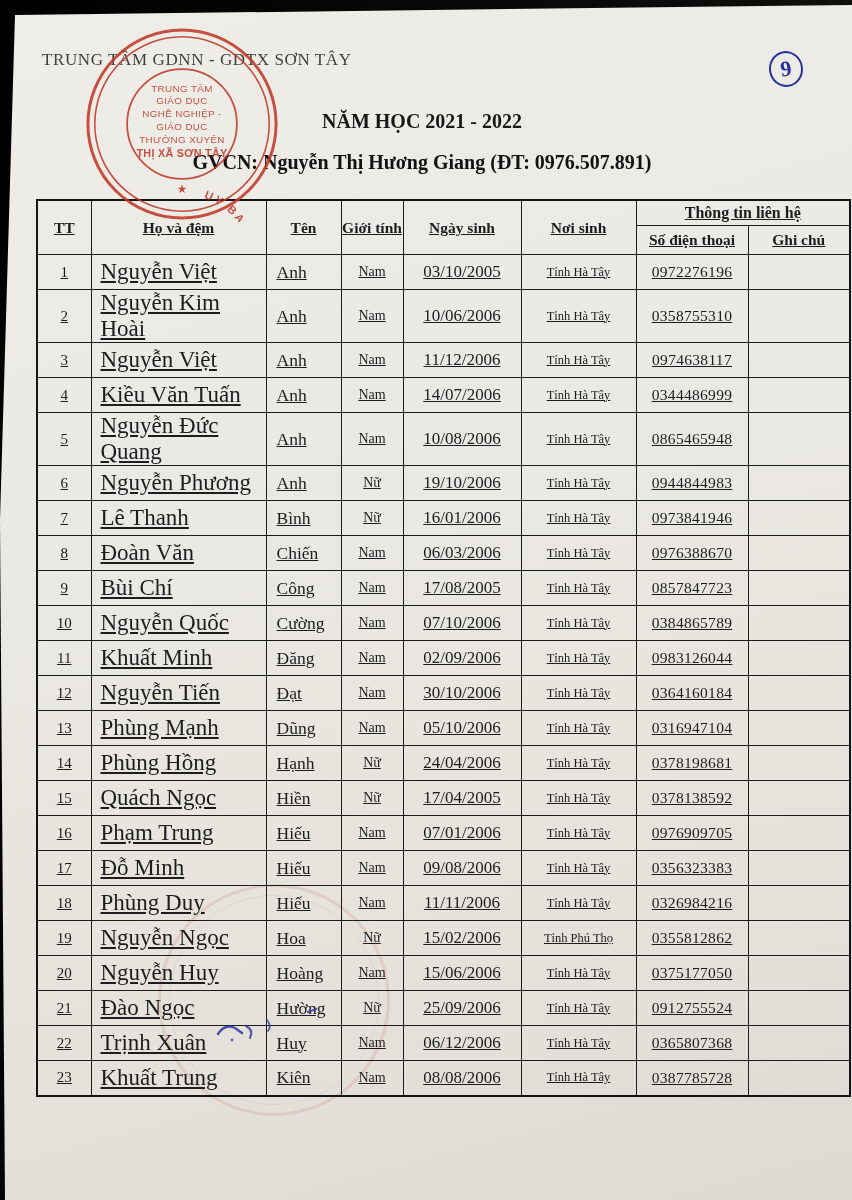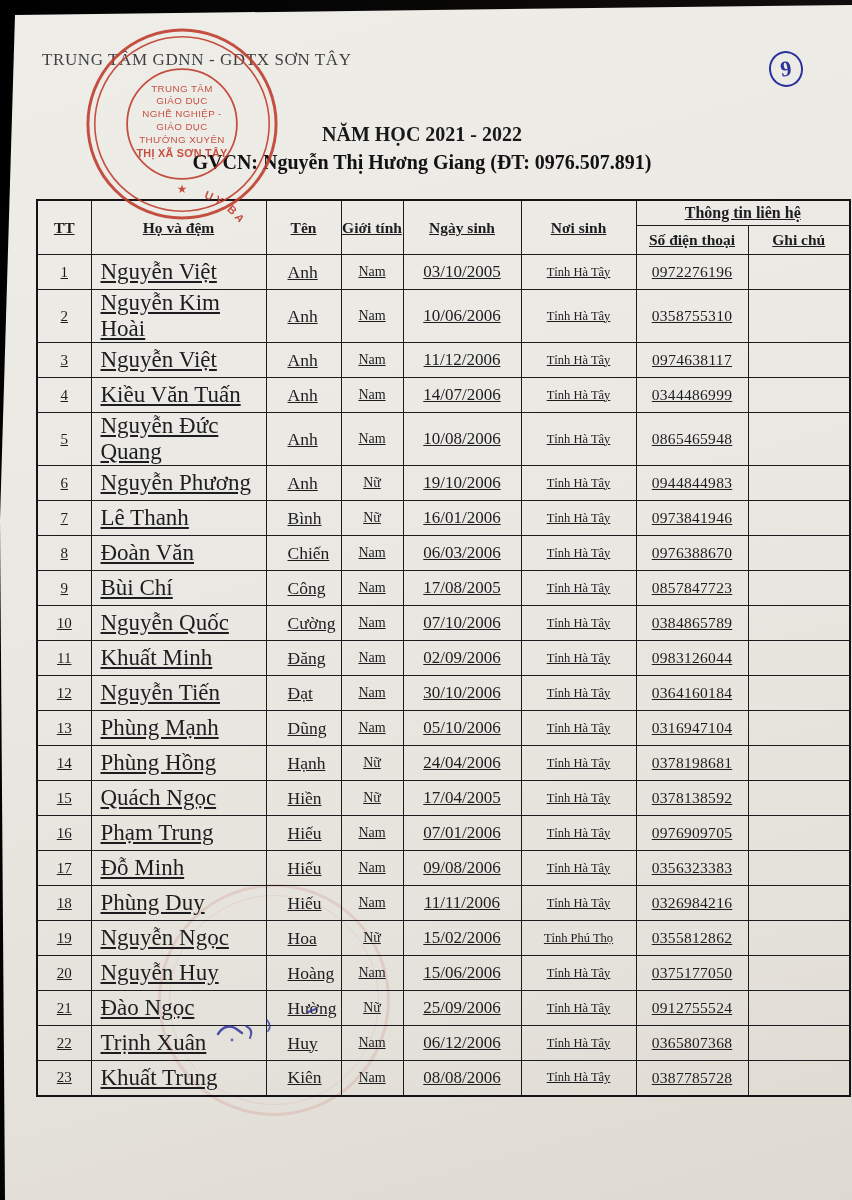--- a/index.html
+++ b/index.html
@@ -5,21 +5,21 @@
   html,body{margin:0;padding:0;background:#090909;width:852px;height:1200px;overflow:hidden;}
   .scene{position:relative;width:852px;height:1200px;background:linear-gradient(100deg,#000 0%,#141210 100%);
          font-family:"Liberation Serif","DejaVu Serif",serif;}
   .paper{position:absolute;inset:0;
          background:linear-gradient(165deg,#efede8 0%,#eae8e2 45%,#e4e1da 80%,#ded9d1 100%);
          clip-path:polygon(15px 15px,100% 5px,100% 100%,5px 100%,0 520px);}
   
   .org-line{position:absolute;left:42px;top:50px;font-size:17px;letter-spacing:.6px;color:#3f3f41;z-index:2;}
   .title1{position:absolute;left:0;right:8px;top:88px;text-align:center;font-size:21px;font-weight:bold;
           color:#181818;letter-spacing:.4px;z-index:2;}
-  .title2{position:absolute;left:0;right:8px;top:123px;text-align:center;font-size:20px;font-weight:bold;
+  .title2{position:absolute;left:0;right:8px;top:110px;text-align:center;font-size:20px;font-weight:bold;
           color:#181818;z-index:2;}
   .gvcn{position:absolute;left:0;right:8px;top:151px;text-align:center;font-size:20px;font-weight:bold;
         color:#121212;z-index:2;}
   
   .stamp{position:absolute;left:84px;top:26px;width:196px;height:196px;z-index:4;opacity:.88;}
   .stamp text{fill:#bf3a2b;font-family:"Liberation Sans","DejaVu Sans",sans-serif;}
   .stamp .arc-text{font-size:11.5px;letter-spacing:2.4px;font-weight:bold;}
   .stamp .c-line{font-size:10px;text-anchor:middle;letter-spacing:.4px;}
   .stamp .c-line-bold{font-size:11px;text-anchor:middle;font-weight:bold;letter-spacing:.3px;}
   .stamp .star{font-size:12px;text-anchor:middle;}
@@ -39,21 +39,21 @@
         color:#1d1d1f;text-decoration:underline;}
   th,td{border:1.8px solid #1c1c1e;padding:0;background:transparent;overflow:hidden;}
   table{border:2.5px solid #141416;}
   thead th{font-weight:bold;font-size:15.5px;line-height:1.15;text-align:center;vertical-align:middle;}
   .h-contact{font-size:16px;height:24px;}
   .h-sub{height:28px;}
   tbody tr{height:35px;}
   td{vertical-align:middle;}
   .c-tt{text-align:center;font-size:15px;}
   .c-name{text-align:left;padding-left:9px;font-size:23px;}
-  .c-ten{text-align:left;padding-left:21px;font-size:17.5px;}
+  .c-ten{text-align:left;padding-left:10px;font-size:17.5px;}
   .c-gt{text-align:center;font-size:14px;}
   .c-ns{text-align:center;font-size:17px;}
   .c-noi{text-align:center;font-size:12.5px;}
   .c-phone{text-align:center;font-size:15.5px;letter-spacing:.3px;}
   .c-note{text-align:center;}
 </style>
 </head>
 <body>
 
 <div class="scene">

